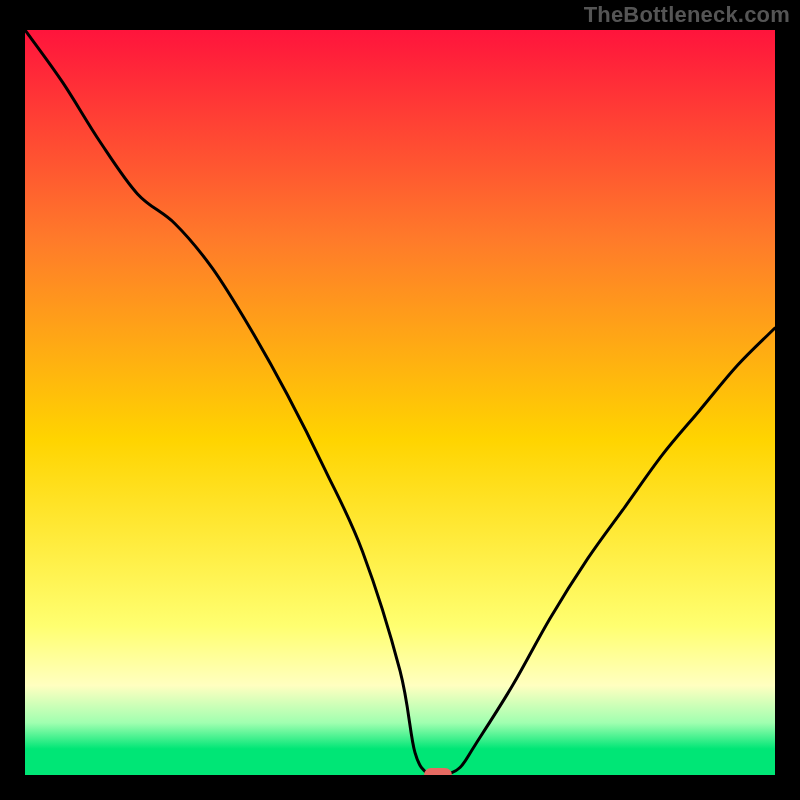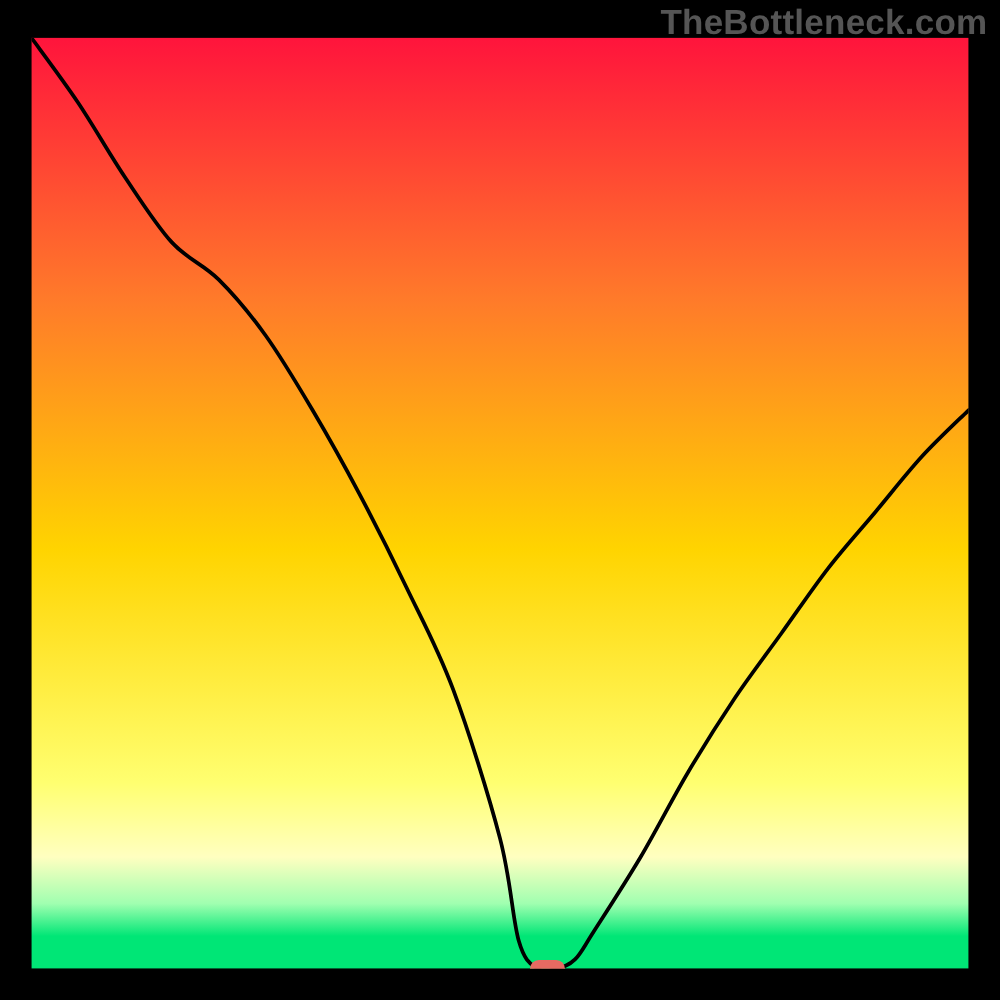--- a/index.html
+++ b/index.html
@@ -14,21 +14,21 @@
     position: relative;
     width: 800px;
     height: 800px;
     background: #000;
   }
   .attribution {
     position: absolute;
     top: 2px;
     right: 10px;
     color: #555;
-    font-size: 28px;
+    font-size: 22px;
     font-weight: bold;
     letter-spacing: 0.2px;
   }
   .plot {
     position: absolute;
     left: 25px;
     top: 30px;
     width: 750px;
     height: 745px;
     overflow: hidden;

